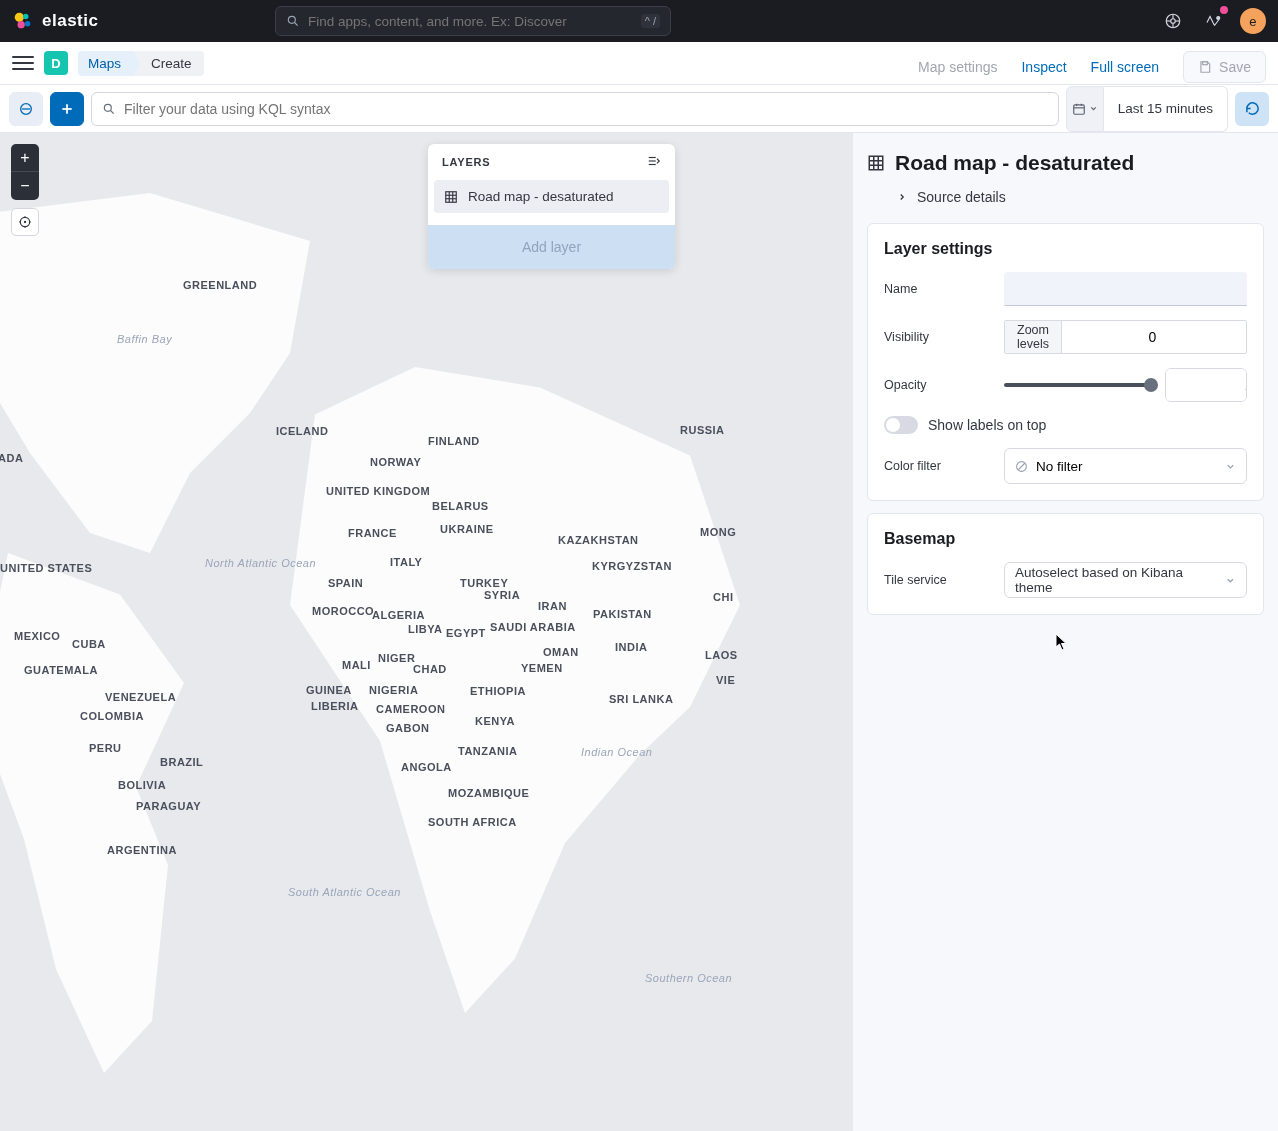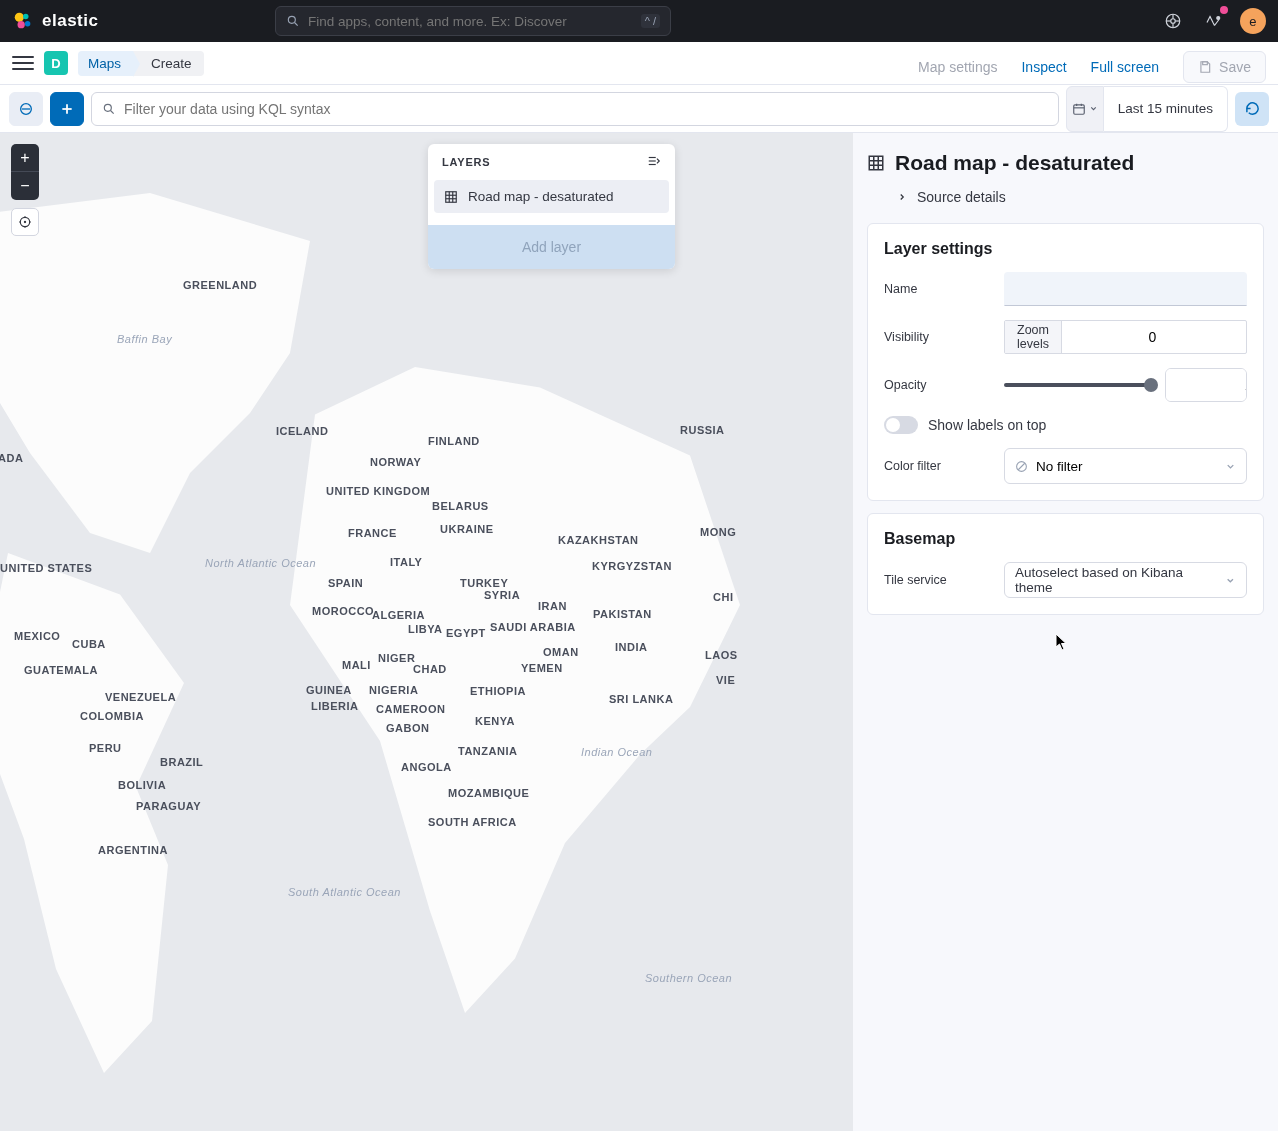--- a/index.html
+++ b/index.html
@@ -272,21 +272,21 @@
 STATES</span>
       <span class="map-label" style="left:14px;top:497px">MEXICO</span>
       <span class="map-label" style="left:72px;top:505px">CUBA</span>
       <span class="map-label" style="left:24px;top:531px">GUATEMALA</span>
       <span class="map-label" style="left:105px;top:558px">VENEZUELA</span>
       <span class="map-label" style="left:80px;top:577px">COLOMBIA</span>
       <span class="map-label" style="left:89px;top:609px">PERU</span>
       <span class="map-label" style="left:160px;top:623px">BRAZIL</span>
       <span class="map-label" style="left:118px;top:646px">BOLIVIA</span>
       <span class="map-label" style="left:136px;top:667px">PARAGUAY</span>
-      <span class="map-label" style="left:98px;top:711px">ARGENTINA</span>
+      <span class="map-label" style="left:107px;top:711px">ARGENTINA</span>
       <span class="map-label ocean" style="left:288px;top:753px">South
 Atlantic
 Ocean</span>
       <span class="map-label ocean" style="left:645px;top:839px">Southern
 Ocean</span>
     </div>
 
     <div class="zoom-ctrl">
       <button>+</button>
       <button>−</button>

